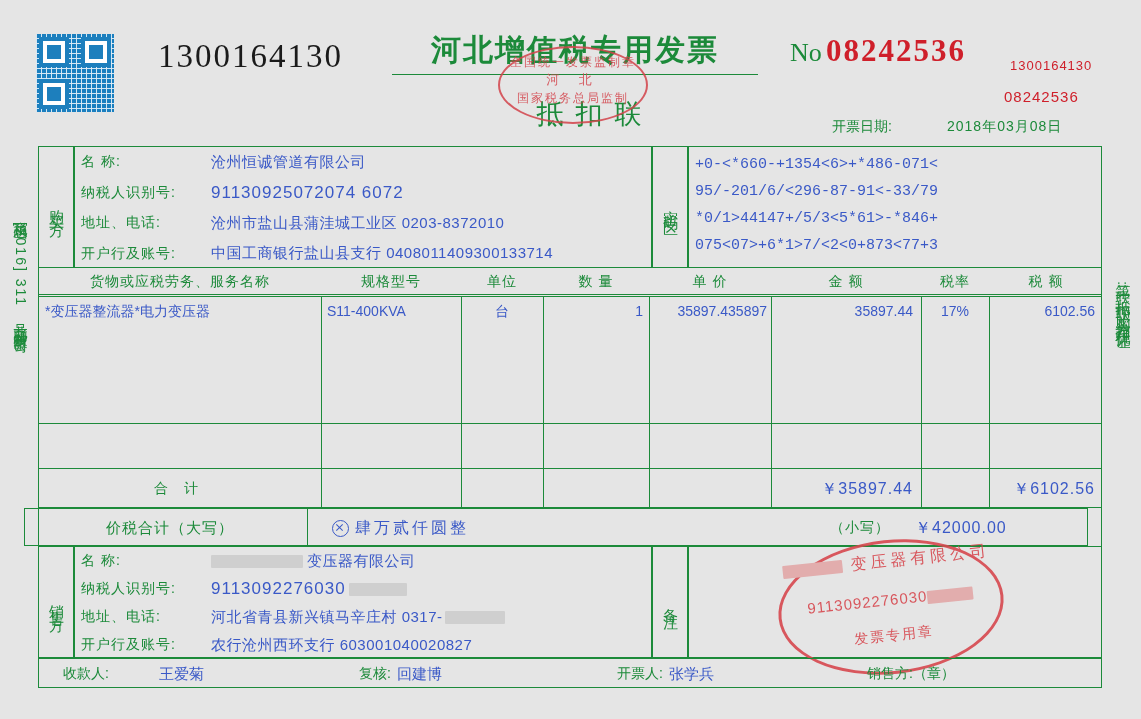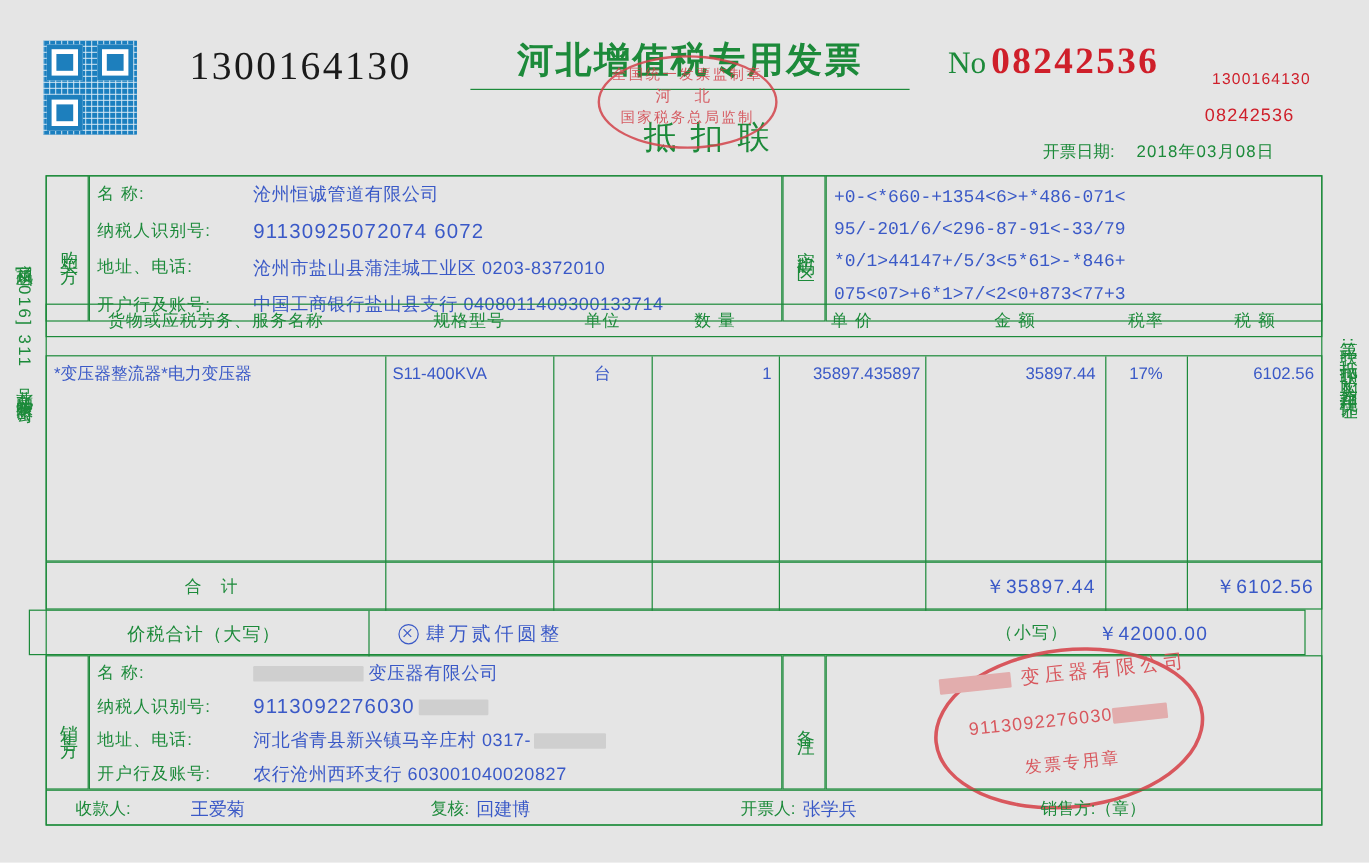--- a/index.html
+++ b/index.html
@@ -73,21 +73,21 @@
     color: #cf1f2a; font-family: "Liberation Serif", serif; font-weight: bold;
   }
   #no-echo1 { left: 1010px; top: 58px; font-size: 13px; color: #cf1f2a; letter-spacing:1px;}
   #no-echo2 { left: 1004px; top: 88px; font-size: 15px; color: #cf1f2a; letter-spacing:1px;}
 
   #copy-type {
     left: 500px; top: 96px; width: 190px;
     font-size: 27px; letter-spacing: 12px; color: #1c8a3a;
     text-align: center; font-family: "DejaVu Sans", sans-serif;
   }
-  #date-label { left: 869px; top: 118px; font-size: 14px; color:#1c8a3a;}
+  #date-label { left: 832px; top: 118px; font-size: 14px; color:#1c8a3a;}
   #date-value { left: 947px; top: 118px; font-size: 14px; color:#1c8a3a; letter-spacing:1px;}
 
   
   #stamp-top {
     left: 498px; top: 46px; width: 146px; height: 74px;
     border: 2px solid #d3434b; border-radius: 50%;
     opacity: .85;
   }
   #stamp-top .line1, #stamp-top .line2 {
     position:absolute; width:100%; text-align:center; color:#d3434b;
@@ -124,27 +124,27 @@
   .flabel { width: 130px; font-size: 14px; color:#1c8a3a; padding-left:6px; letter-spacing:1px;}
   .fval { font-size: 15px; color:#3a59c7; letter-spacing:.5px;}
   .fval.big { font-size: 17px; letter-spacing: 1px; }
 
   #secret-side { left: 652px; top: 146px; width: 36px; height: 122px;}
   #secret-side .v { writing-mode: vertical-rl; font-size:15px; letter-spacing:6px;}
   #secret-body { left: 688px; top: 146px; width: 414px; height: 122px; padding:4px 6px;}
   #secret-body div { font-family: "Liberation Mono", monospace; font-size: 15px; color:#3a59c7; line-height: 27px; letter-spacing:0px;}
 
   
-  #goods-head { left: 38px; top: 253px; width: 1064px; height: 28px;}
+  #goods-head { left: 38px; top: 267px; width: 1064px; height: 28px;}
   .hcell { position:absolute; top:0; height:28px; display:flex; align-items:center; justify-content:center;
            font-size:14px; color:#1c8a3a; letter-spacing:1px;}
   .vline { position:absolute; width:0; border-left:1px solid #1c8a3a;}
 
   
-  #goods-body { left: 38px; top: 296px; width: 1064px; height: 172px;}
+  #goods-body { left: 38px; top: 296px; width: 1064px; height: 128px;}
   .gcell { position:absolute; font-size:14px; color:#3a59c7; }
 
   
   #total-row { left: 38px; top: 468px; width: 1064px; height: 40px;}
   
   #words-row { left: 24px; top: 508px; width: 1064px; height: 38px;}
 
   
   #seller-side { left: 38px; top: 546px; width: 36px; height: 112px;}
   #seller-side .v { writing-mode: vertical-rl; font-size:15px; letter-spacing:6px;}

